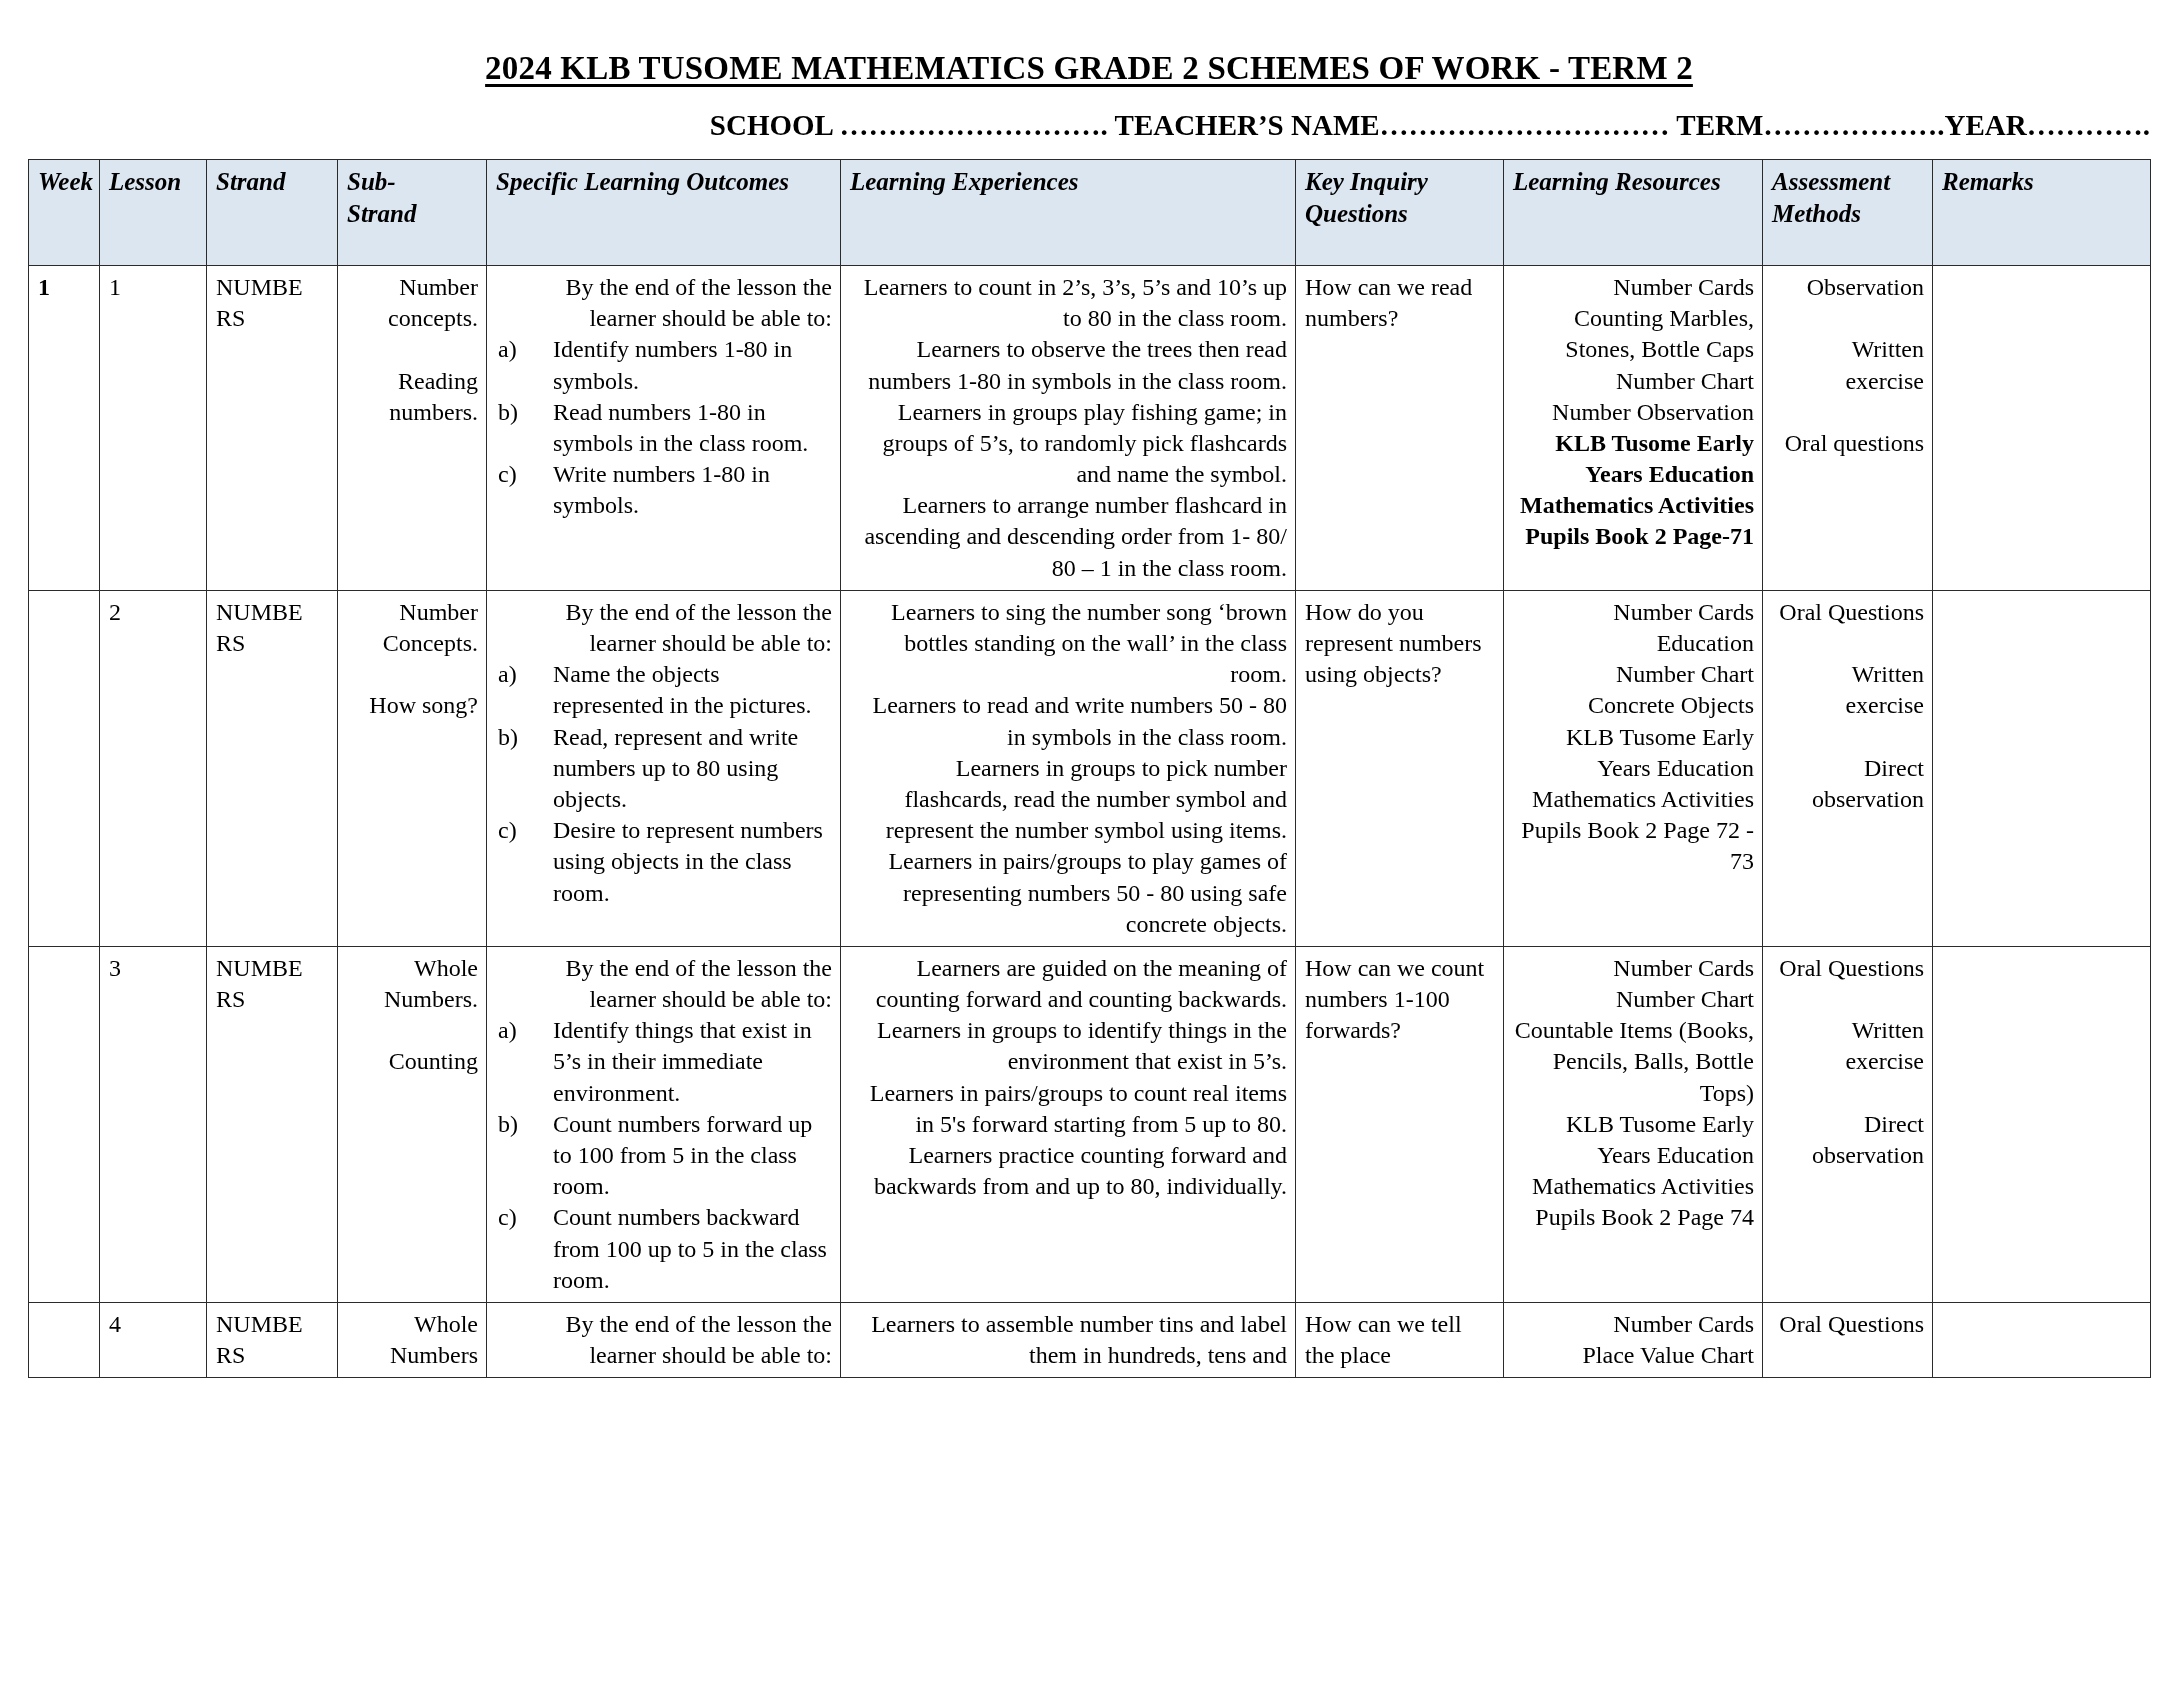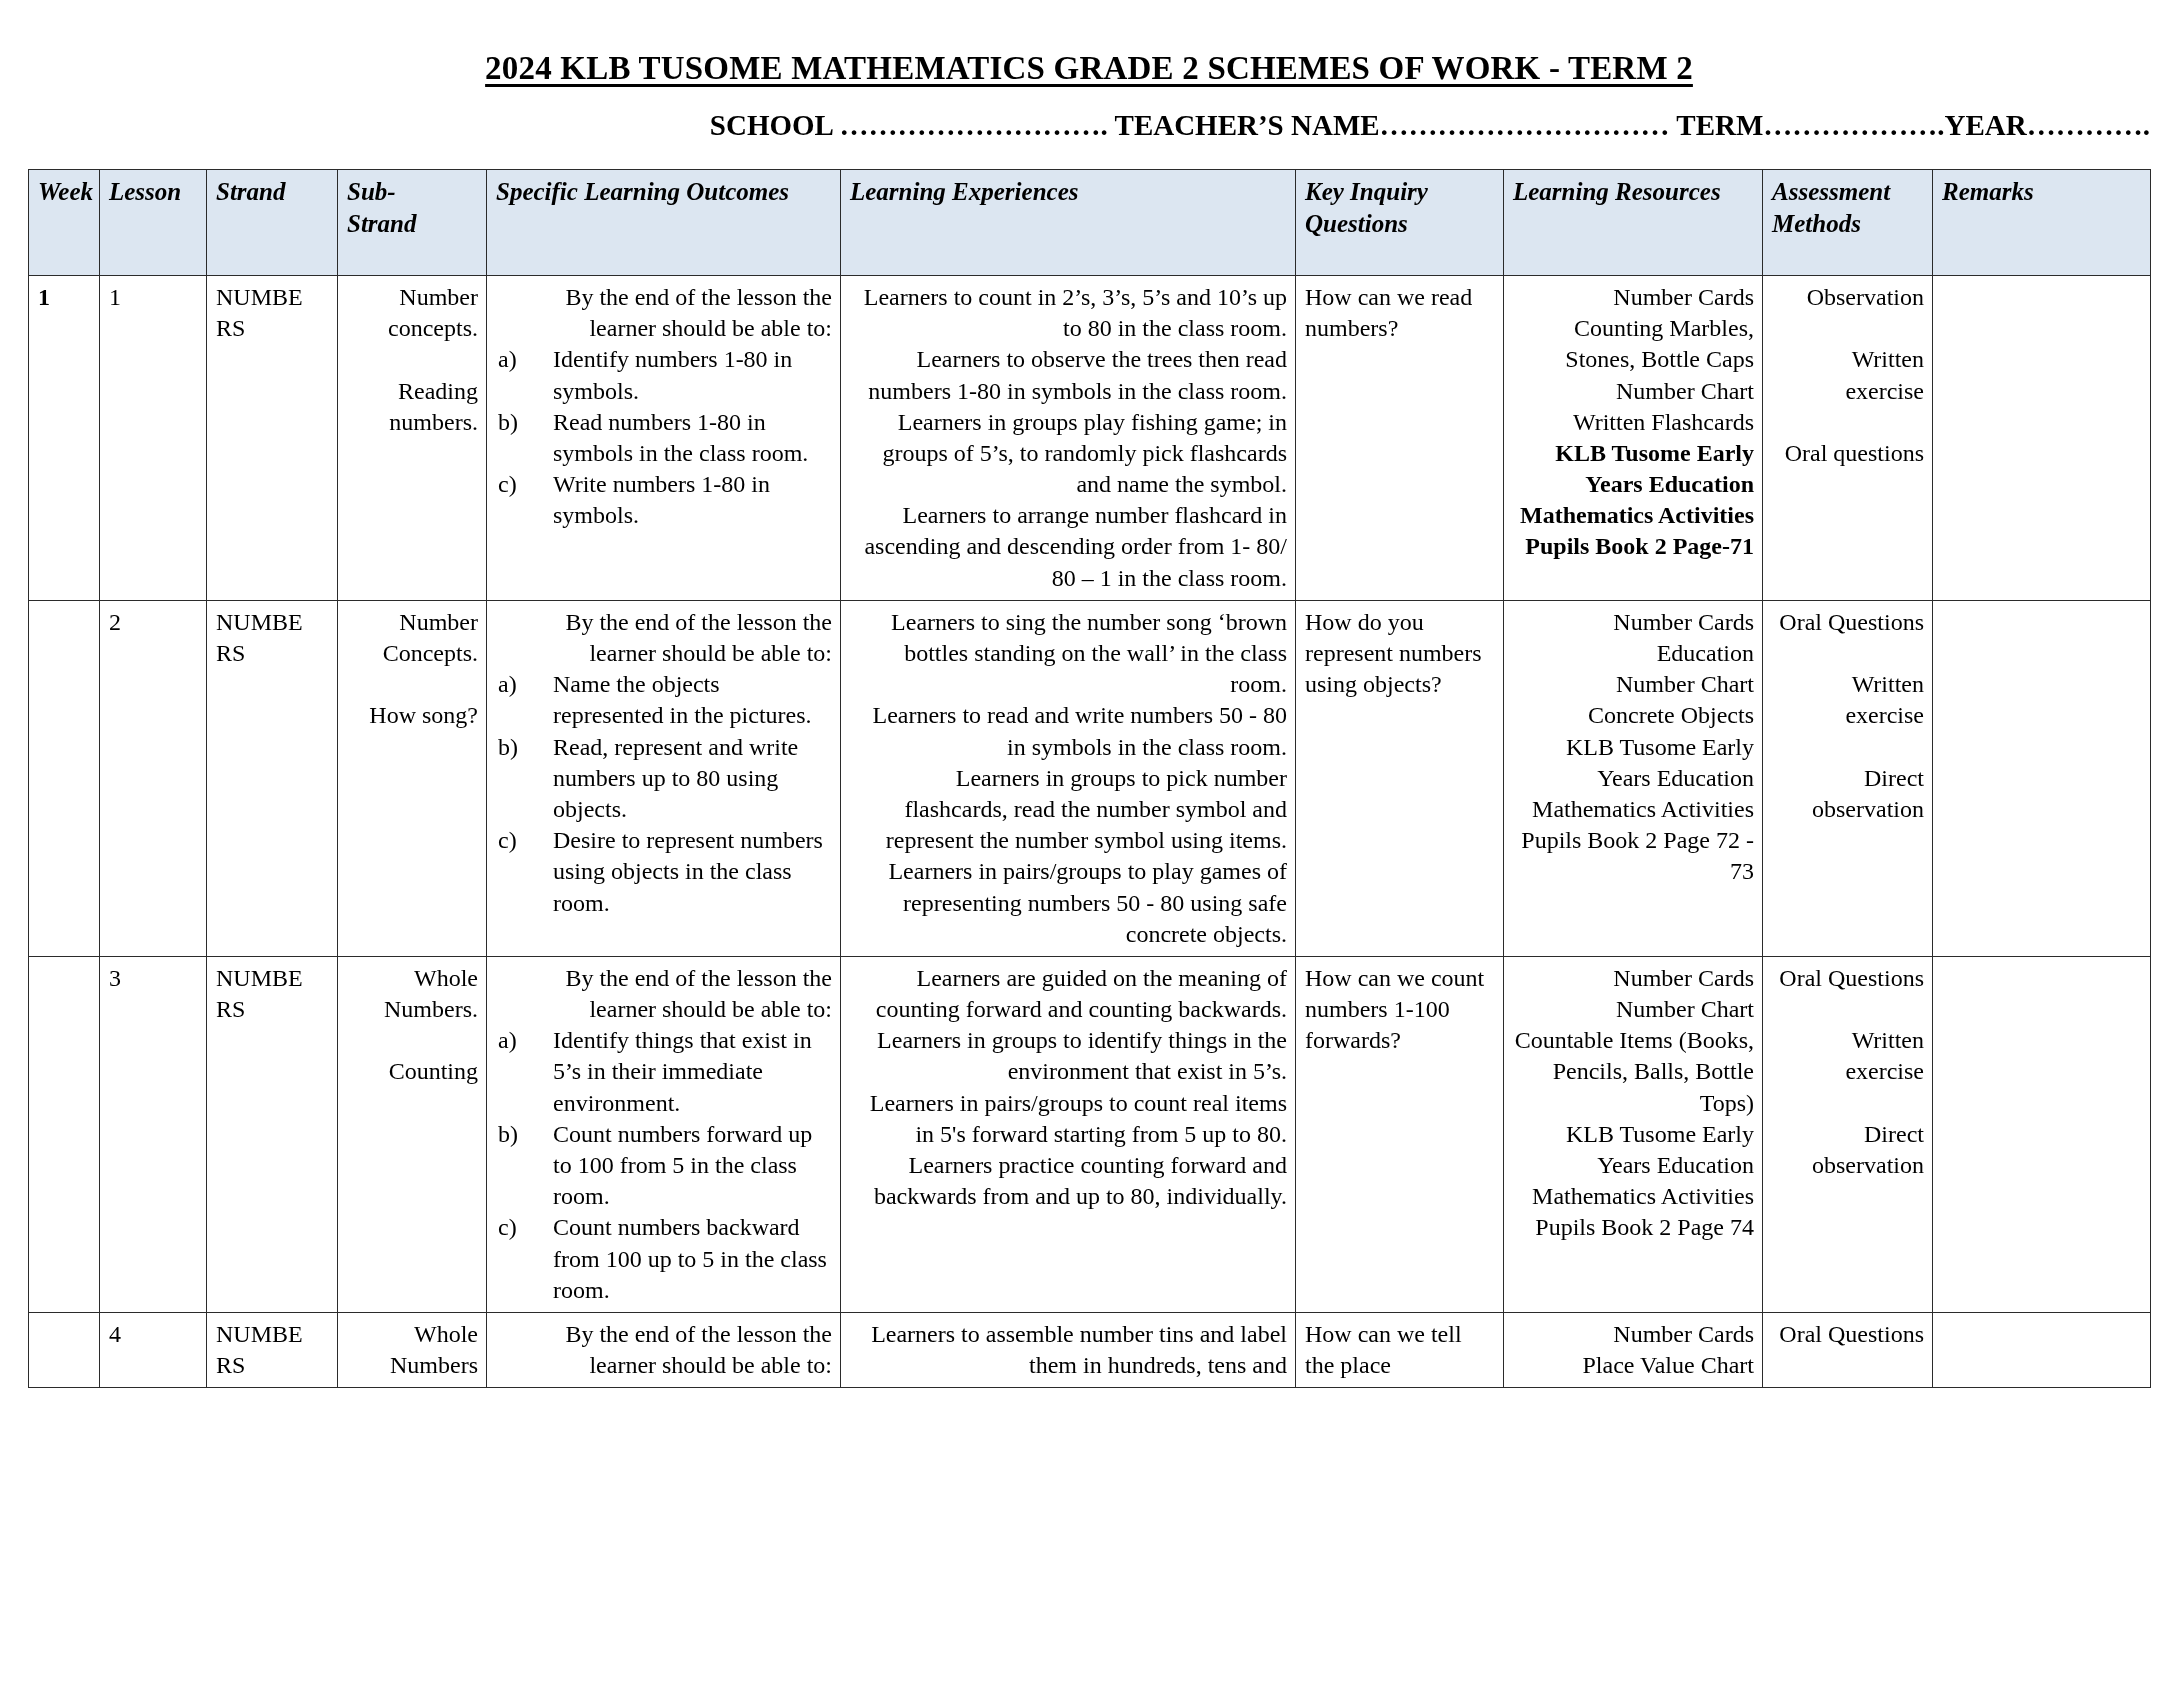--- a/index.html
+++ b/index.html
@@ -35,21 +35,21 @@
     font-weight: bold;
     font-size: 29px;
     line-height: 1.3;
     margin: 18px 0 0 0;
     white-space: nowrap;
   }
 
   table.scheme {
     border-collapse: collapse;
     width: 2123px;
-    margin-top: 24px;
+    margin-top: 14px;
     table-layout: fixed;
   }
   table.scheme th,
   table.scheme td {
     border: 1px solid #2b2b2b;
     vertical-align: top;
     padding: 6px 8px 6px 9px;
     font-size: 24px;
     line-height: 1.30;
   }
@@ -157,21 +157,21 @@
             <div class="para">Learners to count in 2’s, 3’s, 5’s and 10’s up to 80 in the class room.</div>
             <div class="para">Learners to observe the trees then read numbers 1-80 in symbols in the class room.</div>
             <div class="para">Learners in groups play fishing game; in groups of 5’s, to randomly pick flashcards and name the symbol.</div>
             <div class="para">Learners to arrange number flashcard in ascending and descending order from 1- 80/ 80 – 1 in the class room.</div>
           </td>
           <td>How can we read numbers?</td>
           <td>
             <div class="para">Number Cards</div>
             <div class="para">Counting Marbles, Stones, Bottle Caps</div>
             <div class="para">Number Chart</div>
-            <div class="para">Written Flashcards</div>
+            <div class="para">Number Observation</div>
             <div class="para res-bold">KLB Tusome Early Years Education Mathematics Activities Pupils Book 2 Page-71</div>
           </td>
           <td>
             <div class="para">Observation</div>
             <div class="blank-line"></div>
             <div class="para">Written exercise</div>
             <div class="blank-line"></div>
             <div class="para">Oral questions</div>
           </td>
           <td></td>

